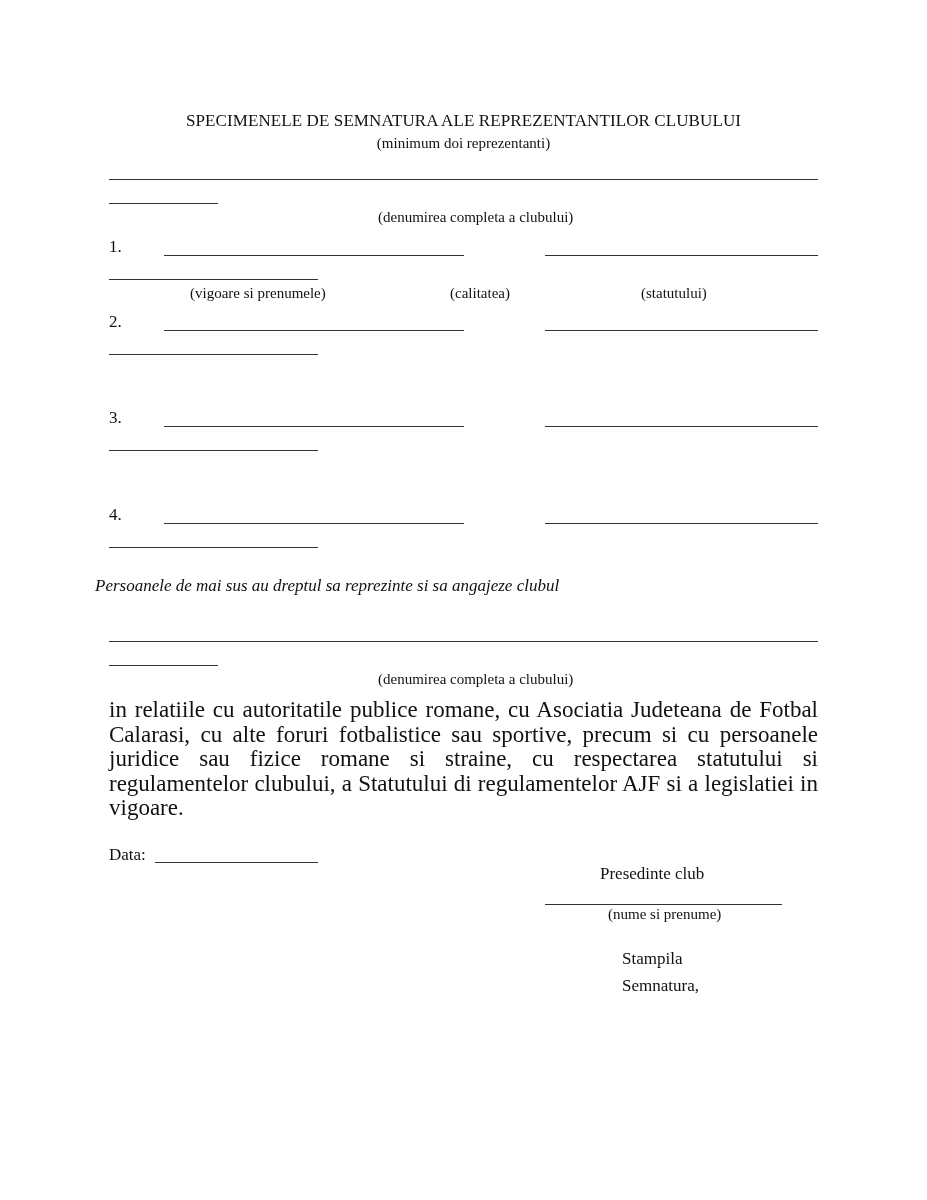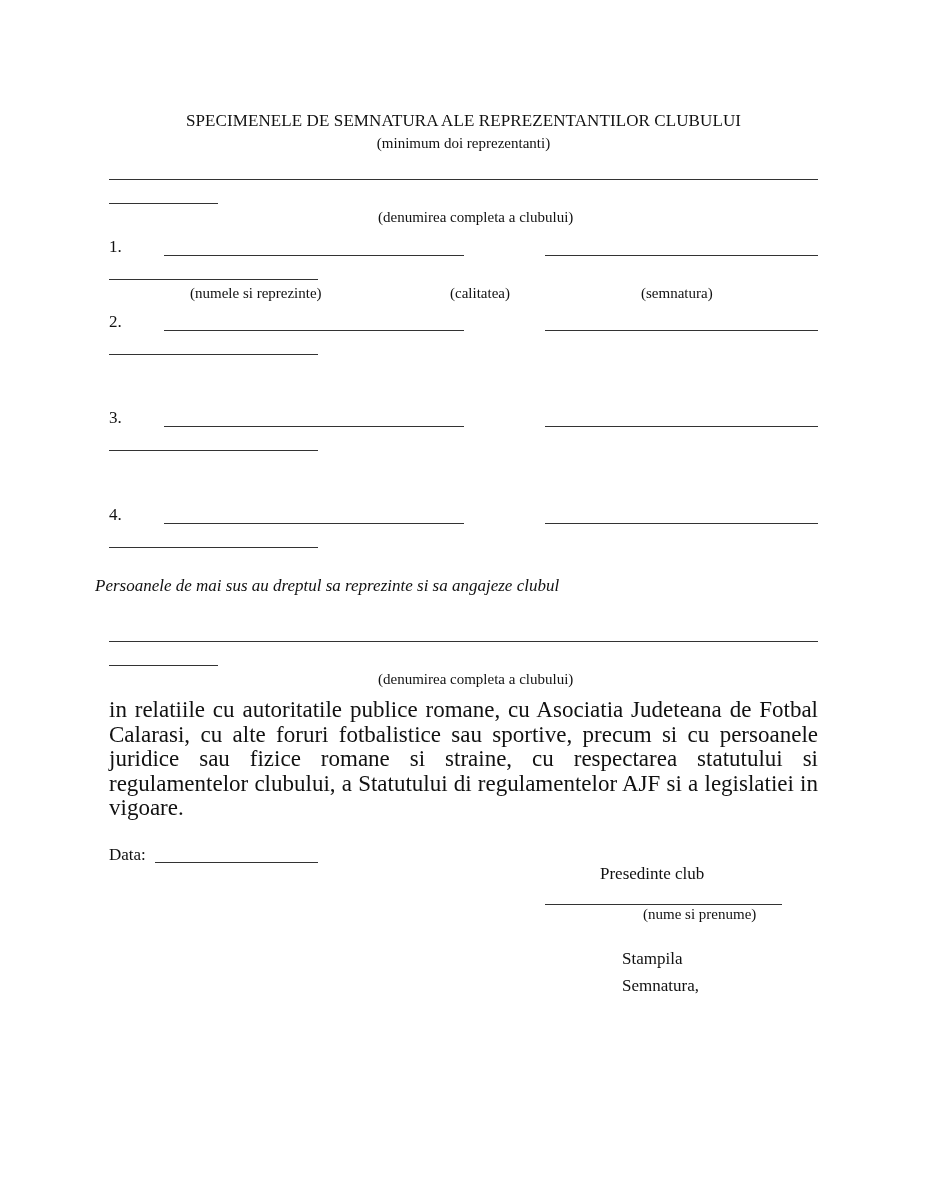--- a/index.html
+++ b/index.html
@@ -23,23 +23,23 @@
   <div class="abs small center" style="left:0;width:927px;top:135px;">(minimum doi reprezentanti)</div>
 
   <div class="line" style="left:109px;width:709px;top:179px;"></div>
   <div class="line" style="left:109px;width:109px;top:203px;"></div>
   <div class="abs small" style="left:378px;top:209px;">(denumirea completa a clubului)</div>
 
   <div class="abs num" style="left:109px;top:237px;">1.</div>
   <div class="line" style="left:164px;width:300px;top:255px;"></div>
   <div class="line" style="left:545px;width:273px;top:255px;"></div>
   <div class="line" style="left:109px;width:209px;top:279px;"></div>
-  <div class="abs small" style="left:190px;top:285px;">(numele si reprezinte)</div>
+  <div class="abs small" style="left:190px;top:285px;">(vigoare si prenumele)</div>
   <div class="abs small" style="left:450px;top:285px;">(calitatea)</div>
-  <div class="abs small" style="left:641px;top:285px;">(semnatura)</div>
+  <div class="abs small" style="left:641px;top:285px;">(statutului)</div>
 
   <div class="abs num" style="left:109px;top:312px;">2.</div>
   <div class="line" style="left:164px;width:300px;top:330px;"></div>
   <div class="line" style="left:545px;width:273px;top:330px;"></div>
   <div class="line" style="left:109px;width:209px;top:354px;"></div>
 
   <div class="abs num" style="left:109px;top:408px;">3.</div>
   <div class="line" style="left:164px;width:300px;top:426px;"></div>
   <div class="line" style="left:545px;width:273px;top:426px;"></div>
   <div class="line" style="left:109px;width:209px;top:450px;"></div>
@@ -55,17 +55,17 @@
   <div class="line" style="left:109px;width:109px;top:665px;"></div>
   <div class="abs small" style="left:378px;top:671px;">(denumirea completa a clubului)</div>
 
   <div class="abs para">in relatiile cu autoritatile publice romane, cu Asociatia Judeteana de Fotbal Calarasi, cu alte foruri fotbalistice sau sportive, precum si cu persoanele juridice sau fizice romane si straine, cu respectarea statutului si regulamentelor clubului, a Statutului di regulamentelor AJF si a legislatiei in vigoare.</div>
 
   <div class="abs body-text" style="left:109px;top:845px;">Data:</div>
   <div class="line" style="left:155px;width:163px;top:862px;"></div>
 
   <div class="abs body-text" style="left:600px;top:864px;">Presedinte club</div>
   <div class="line" style="left:545px;width:237px;top:904px;"></div>
-  <div class="abs small" style="left:643px;top:906px;">(nume si prenume)</div>
+  <div class="abs small" style="left:608px;top:906px;">(nume si prenume)</div>
   <div class="abs body-text" style="left:622px;top:928px;margin-top:48px;">Semnatura,</div>
   <div class="abs body-text" style="left:622px;top:949px;text-align:center;">Stampila</div>
 
 </div>
 
 </body></html>

